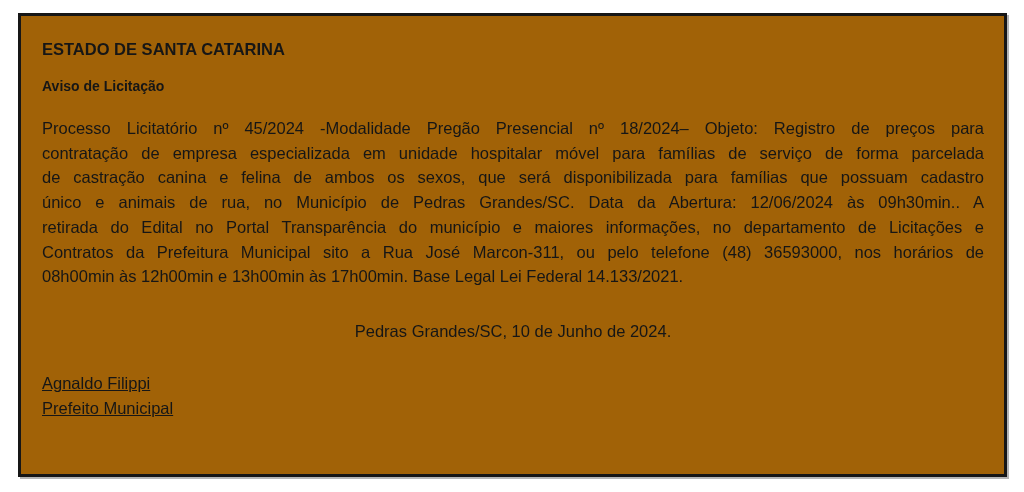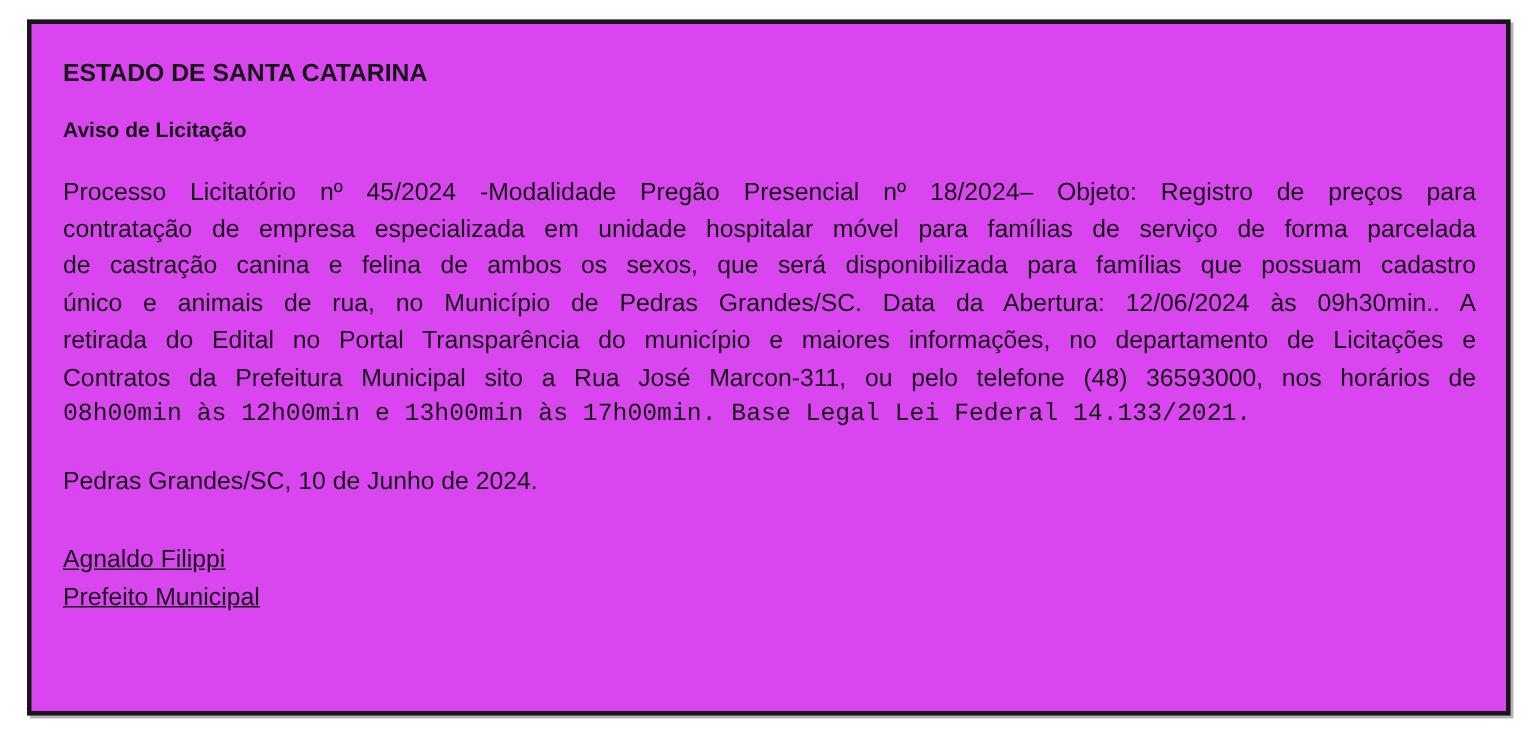--- a/index.html
+++ b/index.html
@@ -15,21 +15,21 @@
     color: #161616;
     overflow: hidden;
   }
   .notice-box {
     position: absolute;
     left: 18px;
     top: 13px;
     width: 989px;
     height: 464px;
     box-sizing: border-box;
-    background: #d946ef;
+    background: #a16207;
     border: 3px solid #161616;
     box-shadow: 2px 2px 0 #b5b5b5;
     padding: 20px 20px 0 21px;
   }
   .header-line {
     font-weight: bold;
     font-size: 16.5px;
     line-height: 27px;
     white-space: nowrap;
   }
@@ -45,27 +45,27 @@
     font-size: 16.5px;
     line-height: 24.7px;
   }
   .body-line {
     text-align: justify;
     text-align-last: justify;
   }
   .body-line.last {
     text-align: right;
     text-align-last: left;
-    font-family: Liberation Mono, monospace;
   }
   .dateline {
-    margin-top: 20px;
+    margin-top: 30px;
     font-size: 16.5px;
     line-height: 25px;
     white-space: nowrap;
+    text-align: center;
   }
   .signature-block {
     margin-top: 27px;
     font-size: 16.5px;
     line-height: 25px;
     text-decoration: underline;
   }
   .signature-block div {
     white-space: nowrap;
   }

